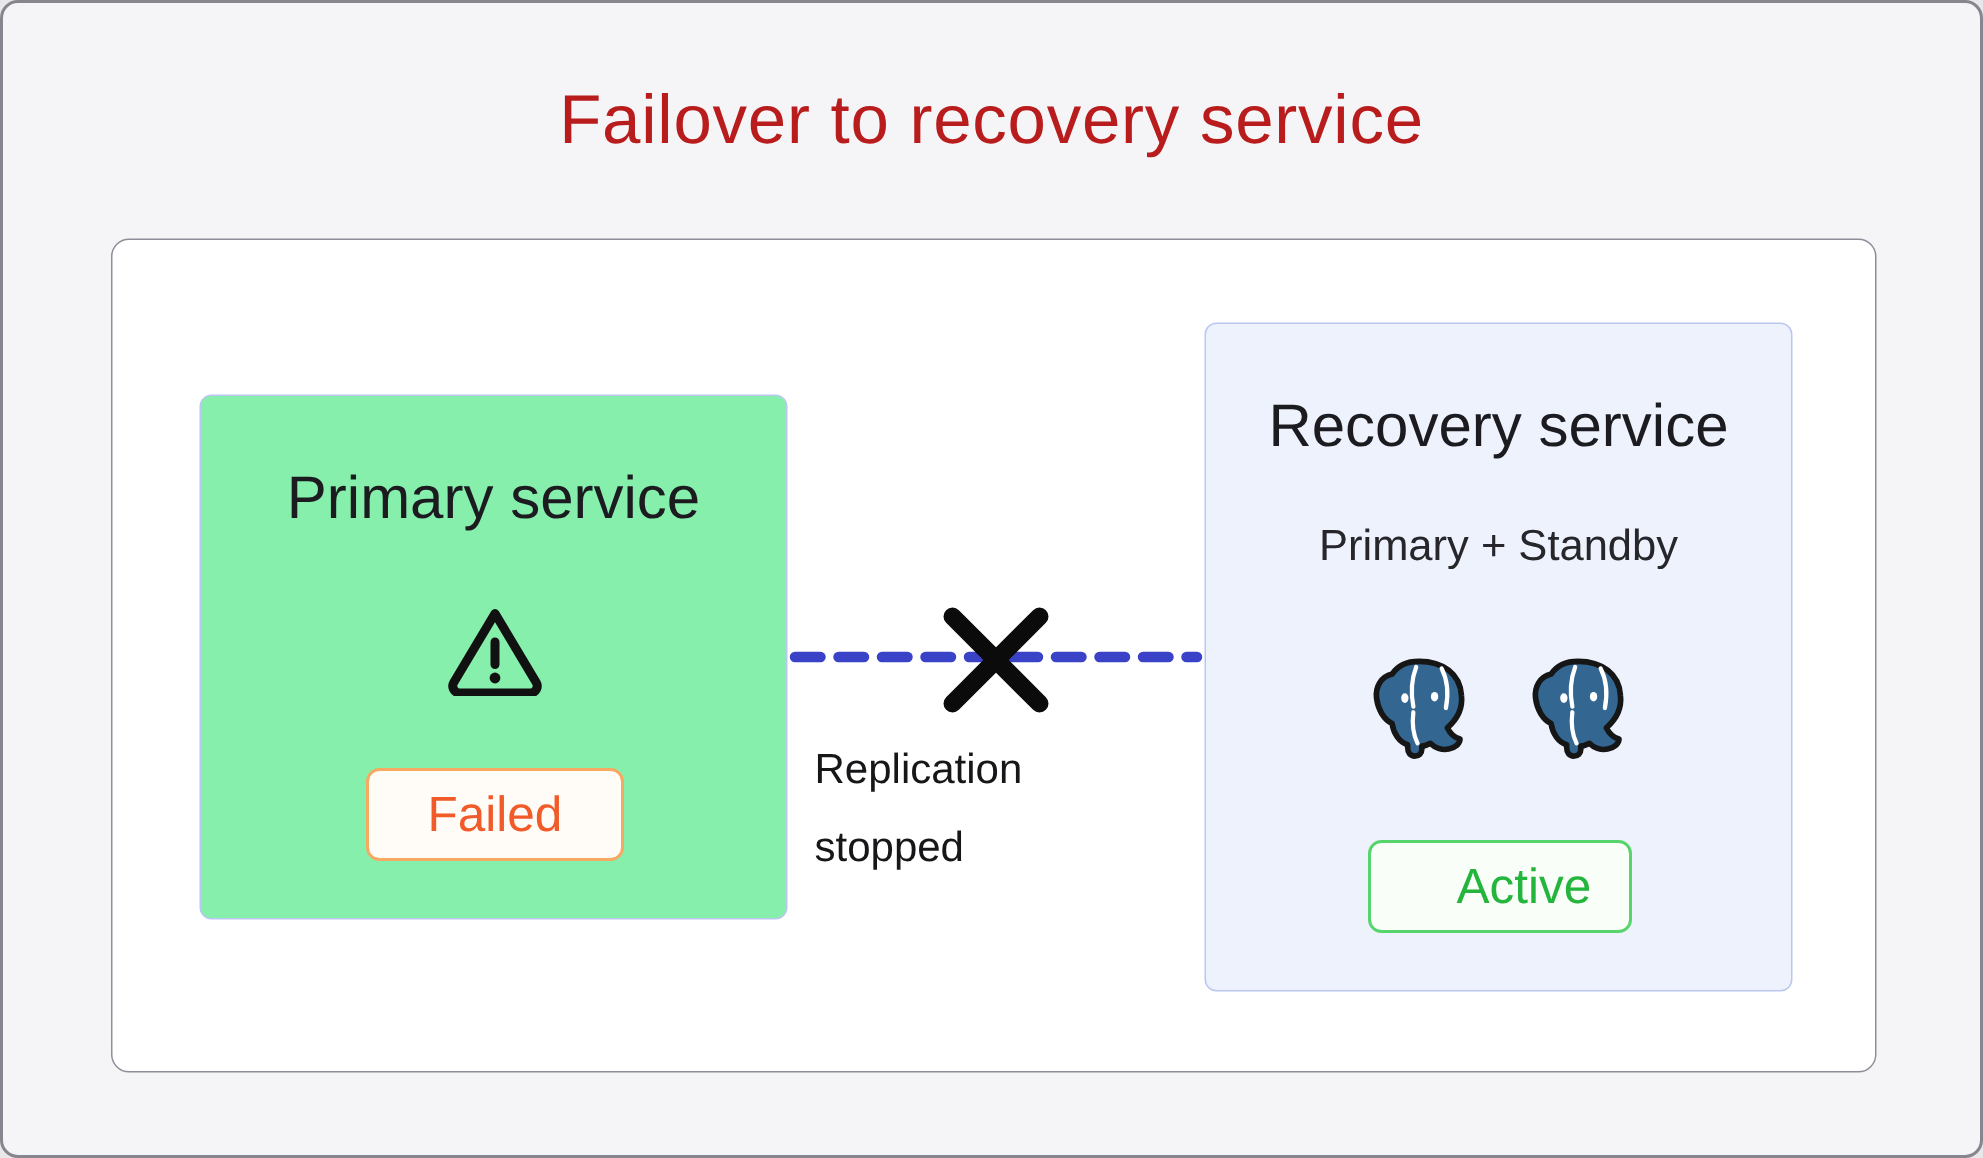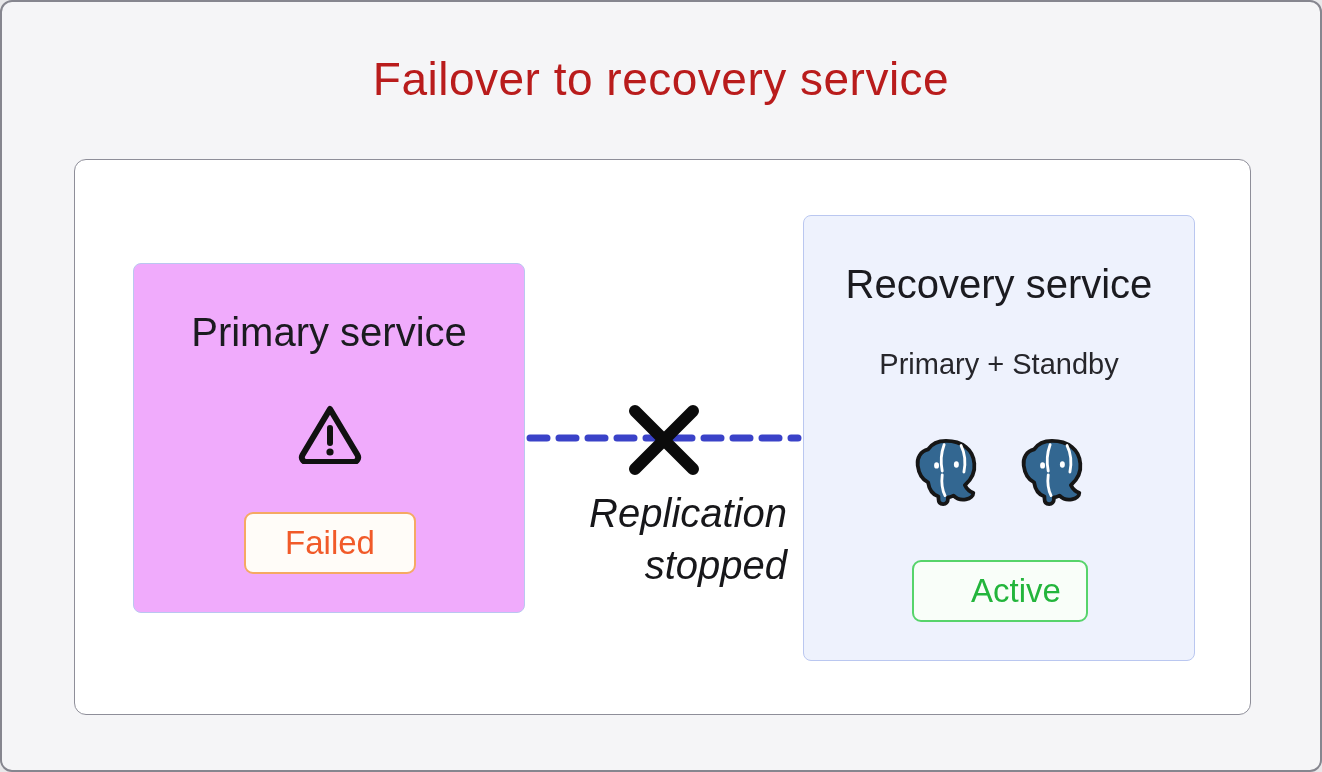--- a/index.html
+++ b/index.html
@@ -97,37 +97,36 @@
   }
   .x-mark-wrap {
     position: absolute;
     left: 547px; top: 238px;
     width: 84px; height: 84px;
   }
   .conn-label {
     position: absolute;
     left: 468px; top: 327px;
     width: 244px;
-    text-align: right;
-    font-size: 40px;
+    text-align: left;
+    font-size: 28px;
     line-height: 52px;
     color: #17171a;
-    font-style: italic;
   }
 </style>
 </head>
 <body>
 
 <div class="screen" style="background: rgb(245, 245, 247); border-color: rgb(134, 134, 143);">
 
   <h1 class="diagram-title" style="color: #b91c1c;">Failover to recovery service</h1>
 
   <div class="panel" style="background: rgb(255, 255, 255); border-color: rgb(142, 142, 153);">
 
-    <div class="service-box primary" style="background: #f0abfc; border-color: rgb(186, 199, 240);">
+    <div class="service-box primary" style="background: #86efac; border-color: rgb(186, 199, 240);">
       <div class="box-title">Primary service</div>
 
       <div class="warning-icon-wrap" style="color: rgb(17, 17, 17);">
         <svg viewBox="0 0 66 62" width="66" height="62">
           <path d="M33 7 L60.5 53 C62.3 56 60.1 60 56.5 60 L9.5 60 C5.9 60 3.7 56 5.5 53 Z" fill="none" stroke="currentColor" stroke-width="6" stroke-linejoin="round"></path>
           <line x1="33" y1="26" x2="33" y2="41" stroke="currentColor" stroke-width="6" stroke-linecap="round"></line>
           <circle cx="33" cy="50" r="3.6" fill="currentColor"></circle>
         </svg>
       </div>
 

